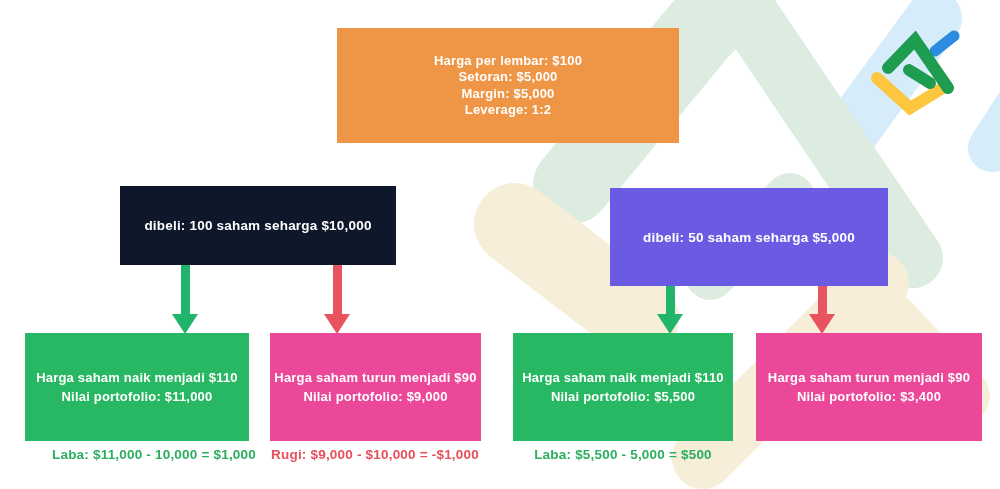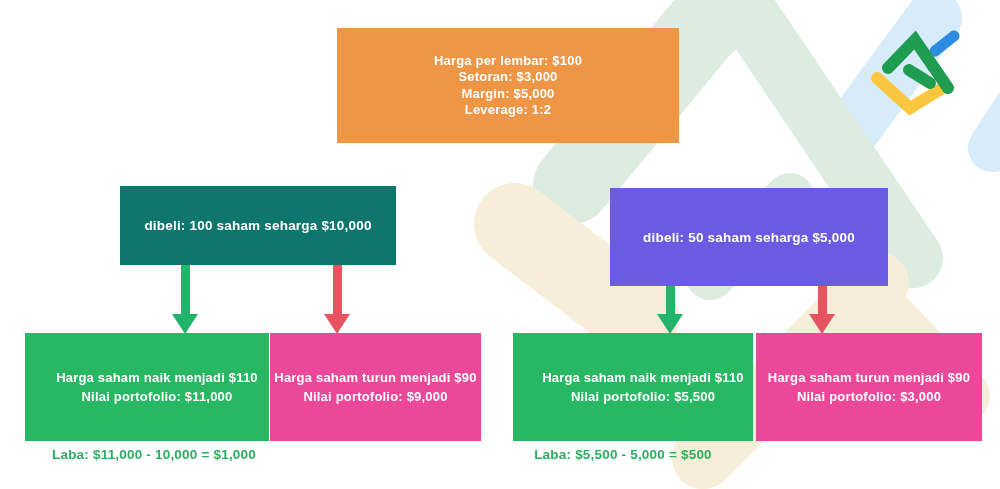--- a/index.html
+++ b/index.html
@@ -24,33 +24,33 @@
     letter-spacing:.2px;
   }
   .node span{display:block;text-align:center;}
   #node-summary{
     left:337px;top:28px;width:342px;height:115px;
     background:#EE9546;
     font-size:13px;line-height:16.5px;
   }
   #node-buy-left{
     left:120px;top:186px;width:276px;height:79px;
-    background:#0f766e;
+    background:#0f172a;
     font-size:13.5px;
   }
   #node-buy-right{
     left:610px;top:188px;width:278px;height:98px;
     background:#6A5BE2;
     font-size:13.5px;
   }
   .outcome{
     top:333px;height:108px;
     font-size:13px;line-height:19.5px;
   }
-  .gain-box{background:#28B863;padding-left:20px;}
+  .gain-box{background:#28B863;}
   .loss-box{background:#ec4899;}
   #outcome-left-gain{left:25px;width:224px;}
   #outcome-left-loss{left:270px;width:211px;}
   #outcome-right-gain{left:513px;width:220px;}
   #outcome-right-loss{left:756px;width:226px;}
   .result{
     position:absolute;
     top:447px;
     z-index:2;
     font-size:13.5px;
@@ -108,21 +108,21 @@
     <g fill="none" stroke-linecap="round">
       <path d="M877,78 L910,108 L946,86" stroke="#FCC63F" stroke-width="12"></path>
       <path d="M935,51 L954,36" stroke="#2B8CE0" stroke-width="11"></path>
       <path d="M888,68 L915,40 L948,88" stroke="#1E9C4F" stroke-width="12"></path>
       <path d="M909,70 L930,83" stroke="#1E9C4F" stroke-width="12"></path>
     </g>
   </svg>
 
   <div class="node" id="node-summary">
     <span>Harga per lembar: $100</span>
-    <span>Setoran: $3,000</span>
+    <span>Setoran: $5,000</span>
     <span>Margin: $5,000</span>
     <span>Leverage: 1:2</span>
   </div>
 
   <div class="node" id="node-buy-left">
     <span>dibeli: 100 saham seharga $10,000</span>
   </div>
   <div class="node" id="node-buy-right">
     <span>dibeli: 50 saham seharga $5,000</span>
   </div>
@@ -151,19 +151,20 @@
   <div class="node outcome loss-box" id="outcome-left-loss">
     <span>Harga saham turun menjadi $90</span>
     <span>Nilai portofolio: $9,000</span>
   </div>
   <div class="node outcome gain-box" id="outcome-right-gain">
     <span>Harga saham naik menjadi $110</span>
     <span>Nilai portofolio: $5,500</span>
   </div>
   <div class="node outcome loss-box" id="outcome-right-loss">
     <span>Harga saham turun menjadi $90</span>
-    <span>Nilai portofolio: $3,000</span>
+    <span>Nilai portofolio: $3,400</span>
   </div>
 
   <div class="result gain-text" id="result-left-gain">Laba: $11,000 - 10,000 = $1,000</div>
+  <div class="result loss-text" id="result-left-loss">Rugi: $9,000 - $10,000 = -$1,000</div>
   <div class="result gain-text" id="result-right-gain">Laba: $5,500 - 5,000 = $500</div>
 
 </div>
 
 </body></html>

